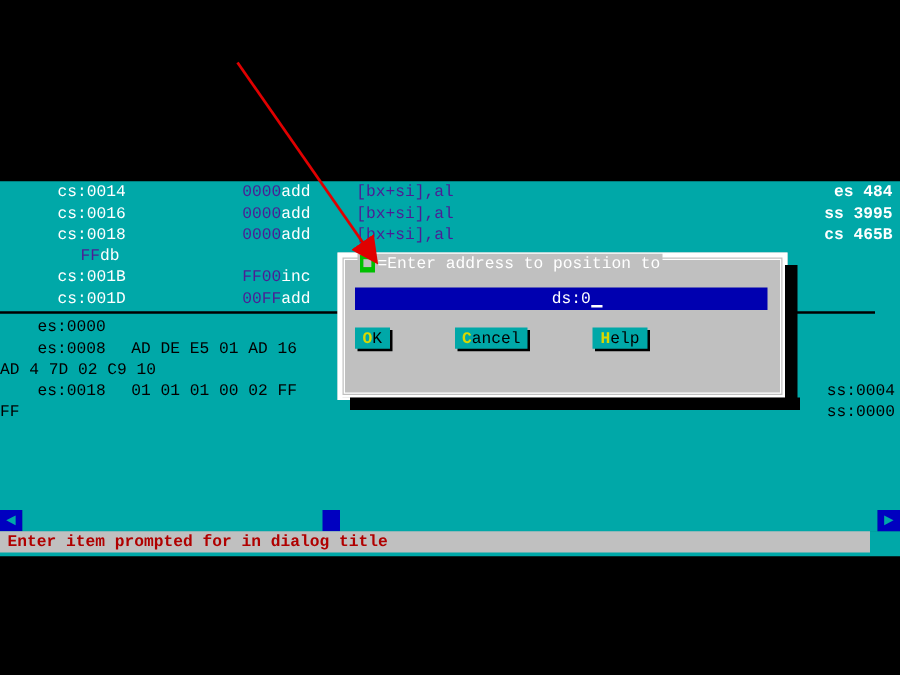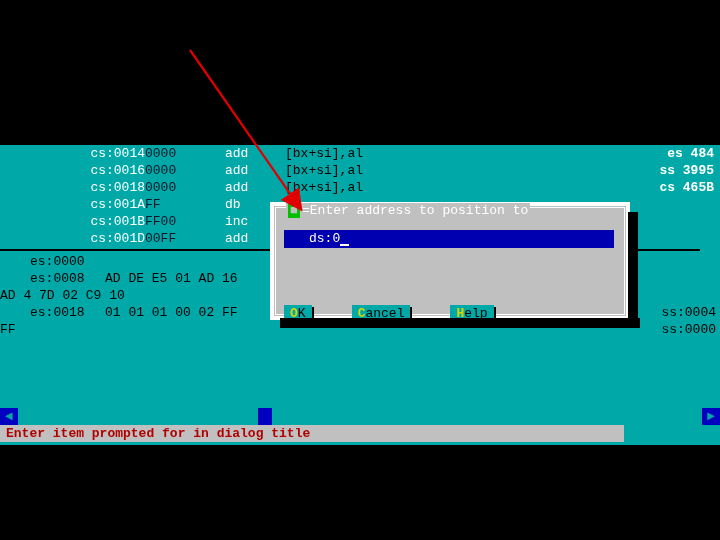--- a/index.html
+++ b/index.html
@@ -17,24 +17,24 @@
     width: 720px;
     height: 300px;
     background: #00a8a8;
   }
   .code-row {
     display: flex;
     height: 17px;
     line-height: 17px;
     white-space: pre;
   }
-  .code-row .addr { color:#fff; padding-left:46px; width:145px;text-align:right; }
-  .code-row .bytes { color:#0f172a; width:80px; }
+  .code-row .addr { color:#fff; padding-left:46px; width:145px; }
+  .code-row .bytes { color:#4c1d95; width:80px;text-align:right; }
   .code-row .op   { color:#fff; width:60px; }
-  .code-row .args { color:#000000; flex:1; }
+  .code-row .args { color:#4c1d95; flex:1; }
   .right-reg { color:#fff; padding-right:6px;font-weight:bold; }
 
   .dump-row {
     display:flex; height:17px; line-height:17px; white-space: pre;
   }
   .dump-row .addr { color:#000; padding-left:30px; width:105px; }
   .dump-row .hex  { color:#000; width:230px; }
   .dump-row .tail { color:#000; }
   .dump-row .tail-ss { color:#000; flex:1; text-align:right; padding-right:4px;}
 
@@ -62,21 +62,21 @@
   .scroll-thumb {
     width:14px; height:17px; background:#0000c0;
     margin-left:240px;
   }
   .scroll-track { flex:1; background:#00a8a8; }
   .scroll-right { width:18px; background:#0000c0; color:#00a8a8; text-align:center; line-height:17px;}
 
   .status-bar {
     position:absolute;
     left:0; bottom:3px;
-    width:624px; height:17px;
+    width:696px; height:17px;
     background:#c0c0c0;
     color:#b00000;
     padding-left:6px;
     line-height:17px;
     font-weight:bold;
   }
 
   
   .dialog {
     position:absolute;
@@ -108,34 +108,34 @@
     margin-right:2px;
   }
   .dialog-input {
     position:absolute;
     top:26px; left:12px;
     width:330px; height:18px;
     background:#0000b0;
     color:#fff;
     line-height:18px;
     padding-left:25px;
+    text-align:center;
   }
   .cursor {
     display:inline-block;
     width:9px; height:2px;
     background:#fff;
     vertical-align: bottom;
     margin-bottom:2px;
   }
   .dialog-buttons {
     position:absolute;
     top:58px; left:12px;
     display:flex;
-    gap:40px;
-    margin-top:43px;
+    gap:52px;
   }
   .btn {
     background:#00a8a8;
     color:#000;
     padding:1px 6px;
     height:17px;
     line-height:15px;
     box-shadow: 2px 2px 0 #000;
   }
   .btn .hot { color:#d8d800; font-weight:bold; }
@@ -181,21 +181,20 @@
     <span class="right-reg">ss 3995</span>
   </div>
   <div class="code-row">
     <span class="addr">cs:0018</span>
     <span class="bytes">0000</span>
     <span class="op">add</span>
     <span class="args">[bx+si],al</span>
     <span class="right-reg">cs 465B</span>
   </div>
   <div class="code-row">
-    <span class="addr">cs:001A</span>
     <span class="bytes">FF</span>
     <span class="op">db</span>
     <span class="args"></span>
   </div>
   <div class="code-row">
     <span class="addr">cs:001B</span>
     <span class="bytes">FF00</span>
     <span class="op">inc</span>
     <span class="args"></span>
   </div>

